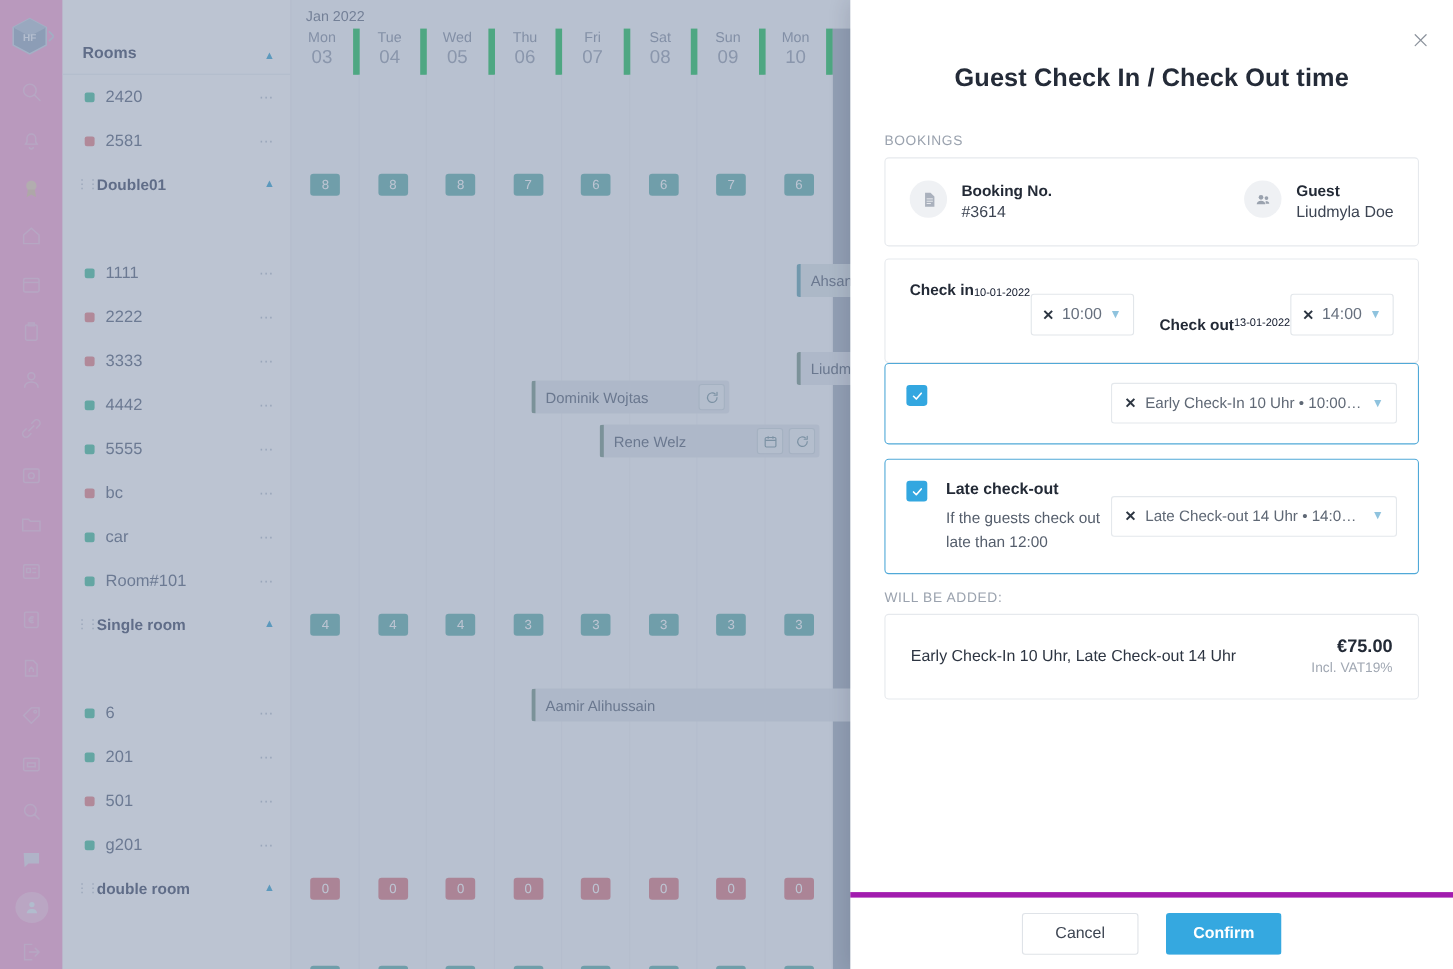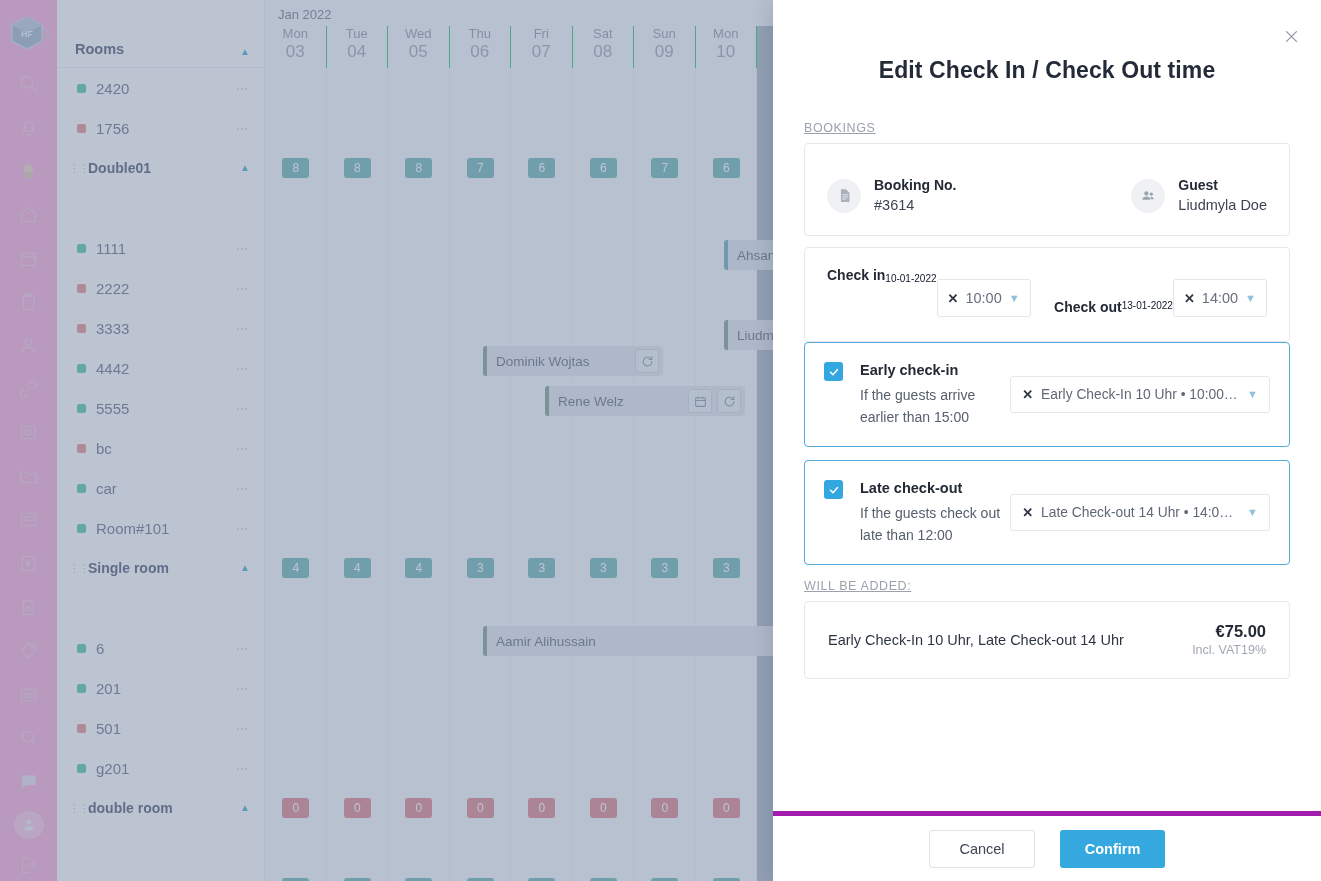--- a/index.html
+++ b/index.html
@@ -67,21 +67,21 @@
           display:inline-block; }
   .dots3 { color:#b9c2cf; letter-spacing:1.5px; font-size:13px; }
   .group-spacer { height:40px; }
 
   
   .cal { position:absolute; left:208px; top:0; right:0; height:881px; }
   .cal-month { position:absolute; left:13px; top:7px; font-size:13px; color:#6d7789; }
   .cal-headrow { position:absolute; left:0; top:26px; height:42px; display:flex; }
   .cal-day {
     width:61.5px; text-align:center; font-size:13px; color:#8b95a6;
-    border-right:1px solid #22c55e;
+    border-right:6px solid #22c55e;
   }
   .cal-day .dw { display:block; line-height:16px; }
   .cal-day .dn { display:block; font-size:17px; color:#9aa3b2; line-height:20px; }
   .cal-today-strip { position:absolute; top:26px; left:492px; width:61.5px; height:855px; background:#6b7b94; opacity:.55; }
   .cal-body { position:absolute; left:0; top:68px; right:0; bottom:0; }
   .col-lines { position:absolute; inset:0; display:flex; }
   .col-line { width:61.5px; border-right:1px solid #eef1f4; height:100%; }
 
   .chiprow { position:absolute; left:0; display:flex; }
   .chip {
@@ -121,26 +121,26 @@
     display:flex; align-items:center; justify-content:center; cursor:pointer;
   }
   .modal-close svg { width:17px; height:17px; }
   .modal-title {
     text-align:center; font-size:23px; font-weight:700; color:#242b38;
     margin-top:57px; letter-spacing:.1px;
   }
   .modal-body { padding:0 31px; margin-top:37px; flex:1 1 auto; }
 
   .section-label {
-    font-size:12.5px; color:#9aa2ae; letter-spacing:.6px; margin-bottom:8px;text-decoration:underline;
+    font-size:12.5px; color:#9aa2ae; letter-spacing:.6px; margin-bottom:8px;
   }
   .card { border:1px solid #e6e9ed; border-radius:4px; background:#fff; }
 
   .booking-card { display:flex; align-items:center; padding:20px 22px; }
-  .bk-item { display:flex; align-items:center; gap:13px;margin-top:12px; }
+  .bk-item { display:flex; gap:13px; }
   .bk-item.right { margin-left:auto; }
   .bk-avatar {
     width:34px;height:34px;border-radius:50%;background:#eff1f4;
     display:flex;align-items:center;justify-content:center; flex:0 0 34px;
   }
   .bk-avatar svg { width:17px;height:17px; fill:#9aa2ae; }
   .bk-title { font-size:14px; font-weight:700; color:#232a36; line-height:19px; }
   .bk-value { font-size:14.5px; color:#3c4452; line-height:20px; }
 
   .times-card { margin-top:11px; padding:18px 22px 24px; position:relative; }
@@ -339,21 +339,21 @@
             <div class="room-row">
               <span class="room-left">
                 <span class="dot green"></span>
                 <span class="room-name">2420</span>
               </span>
               <span class="dots3">⋯</span>
             </div>
             <div class="room-row">
               <span class="room-left">
                 <span class="dot red"></span>
-                <span class="room-name">1756</span>
+                <span class="room-name">2581</span>
               </span>
               <span class="dots3">⋯</span>
             </div>
             <div class="room-row group">
               <span class="room-left">
                 <span class="grip">⋮⋮</span>
                 <span class="room-name">Double01</span>
               </span>
               <span class="caret-up">▲</span>
             </div>
@@ -665,21 +665,21 @@
   </div>
 
   <div class="modal">
 
     <div class="modal-close">
       <svg viewBox="0 0 24 24" fill="none" stroke="#8b929c" stroke-width="1.6" stroke-linecap="round">
         <path d="M5 5 L19 19 M19 5 L5 19"></path>
       </svg>
     </div>
 
-    <div class="modal-title">Edit Check In / Check Out time</div>
+    <div class="modal-title">Guest Check In / Check Out time</div>
 
     <div class="modal-body">
 
       <div class="section-label">BOOKINGS</div>
 
       <div class="card booking-card">
         <div class="bk-item">
           <div class="bk-avatar">
             <svg viewBox="0 0 24 24">
                 <path d="M7 3h7l5 5v13H7z" fill="#aab1bd"></path>
@@ -730,24 +730,20 @@
         </div>
       </div>
 
 
       <div class="opt-card">
         <div class="opt-check">
           <svg viewBox="0 0 24 24" fill="none" stroke="#ffffff" stroke-width="3" stroke-linecap="round" stroke-linejoin="round">
               <path d="M5 12.5 L10 17.5 L19 7"></path>
             </svg>
         </div>
-        <div class="opt-texts">
-          <div class="opt-title">Early check-in</div>
-          <div class="opt-sub">If the guests arrive earlier than 15:00</div>
-        </div>
         <div class="opt-select">
           <span class="t-x">✕</span>
           <span class="t-val">Early Check-In 10 Uhr • 10:00 • €5…</span>
           <span class="chev">▼</span>
         </div>
       </div>
 
       <div class="opt-card">
         <div class="opt-check">
           <svg viewBox="0 0 24 24" fill="none" stroke="#ffffff" stroke-width="3" stroke-linecap="round" stroke-linejoin="round">

